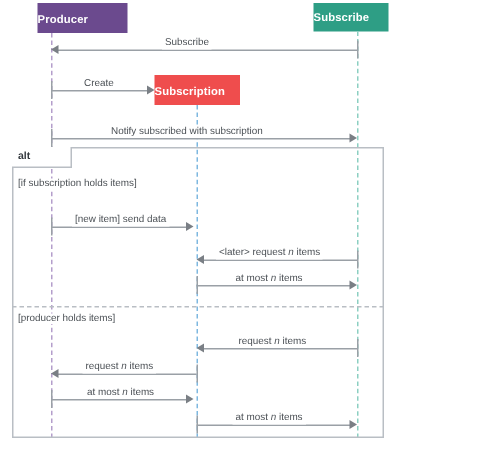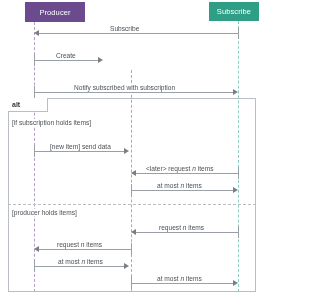--- a/index.html
+++ b/index.html
@@ -1,20 +1,20 @@
 <!DOCTYPE html>
 <html><head>
 <meta charset="utf-8">
 <style>
   html,body{margin:0;padding:0;}
   body{width:264px;height:300px;background:#ffffff;font-family:"Liberation Sans",sans-serif;overflow:hidden;}
   #diagram{position:relative;width:264px;height:300px;}
 
-  .actor-box{position:absolute;display:flex;align-items:center;justify-content:center;
-    color:#ffffff;font-size:7.5px;font-weight:normal;letter-spacing:.1px;}
+  .actor-box{position:absolute;display:flex;align-items:center;justify-content:flex-start;
+    color:#ffffff;font-size:7.5px;font-weight:bold;letter-spacing:.1px;}
   .lifeline{position:absolute;width:0;border-left-width:1px;border-left-style:dashed;}
 
   .msg{position:absolute;height:0;border-top:1px solid #9aa0a6;}
   .arrow{position:absolute;width:0;height:0;border-top:3.2px solid transparent;
     border-bottom:3.2px solid transparent;}
   .arrow.right{border-left:5px solid #7a7f85;}
   .arrow.left{border-right:5px solid #7a7f85;}
   .stub{position:absolute;width:0;border-left:1px solid #9aa0a6;}
 
   .msg-label{position:absolute;background:#ffffff;padding:0 2px;font-size:6.6px;
@@ -36,20 +36,23 @@
   <div class="actor-box" style="left:25px;top:2px;width:60px;height:20px;background:#6b4a8e;">
     <span>Producer</span>
   </div>
   <div class="lifeline" style="left:34px;top:22px;height:270px;border-left-color:#b49ecb;"></div>
 
   <div class="actor-box" style="left:209px;top:2px;width:50px;height:19px;background:#2e9e85;">
     <span>Subscribe</span>
   </div>
   <div class="lifeline" style="left:238px;top:21px;height:271px;border-left-color:#8ccfc2;"></div>
 
+  <div class="actor-box" style="left:103px;top:50px;width:57px;height:20px;background:#ef4d4d;">
+    <span>Subscription</span>
+  </div>
   <div class="lifeline" style="left:131px;top:70px;height:222px;border-left-color:#7eb8e0;"></div>
 
   <div class="msg" style="left:36px;top:33px;width:202px;"></div>
   <div class="arrow left" style="left:34px;top:30px;"></div>
   <div class="stub" style="left:238px;top:27px;height:12px;"></div>
   <div class="msg-label" style="left:108px;top:25px;">Subscribe</div>
 
   <div class="msg" style="left:34px;top:60px;width:67px;"></div>
   <div class="arrow right" style="left:98px;top:57px;"></div>
   <div class="stub" style="left:34px;top:54px;height:12px;"></div>

